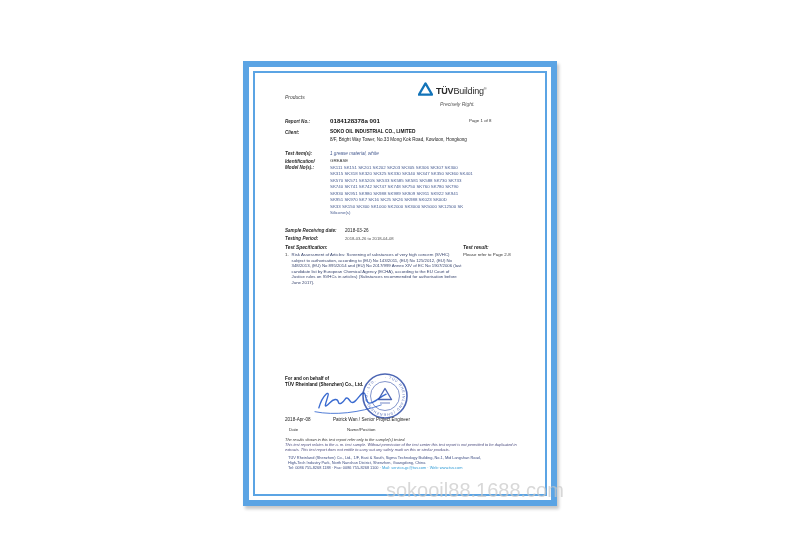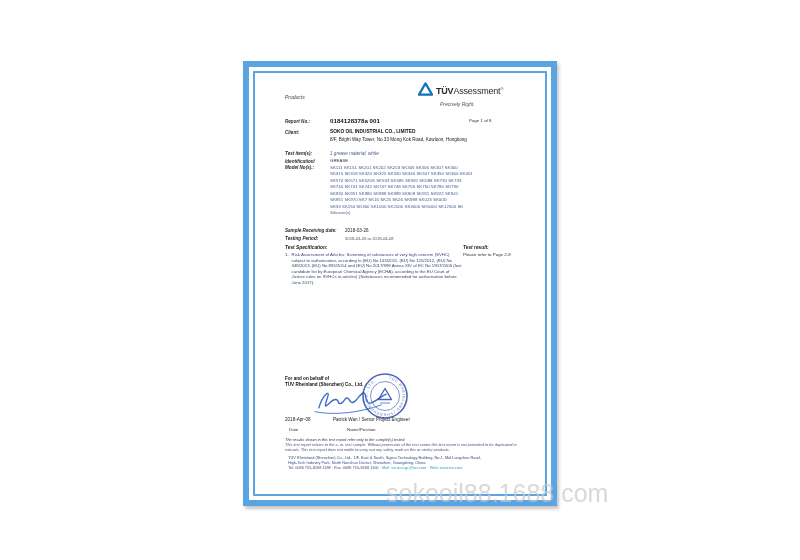--- a/index.html
+++ b/index.html
@@ -44,41 +44,41 @@
   .stamp { left:106px; top:299px; opacity:0.85; }
   .sig-label { font-size:4.4px; color:#333; }
   .disc1 { font-size:3.9px; font-style:italic; color:#333; white-space:nowrap; }
   .disc2 { font-size:3.9px; font-style:italic; color:#4a4a7e; line-height:5px; width:238px; }
   .addr  { font-size:3.9px; color:#3c4c82; line-height:5.2px; white-space:nowrap; }
   .addr .links { color:#2e9bd6; }
 
   
   .wm-cn { position:absolute; left:344px; top:449px; font-size:27px; font-weight:600;
            letter-spacing:1.5px; color:rgba(168,168,168,0.55); white-space:nowrap; z-index:9; }
-  .wm-url { position:absolute; left:386px; top:479px; font-size:25px;
+  .wm-url { position:absolute; left:386px; top:479px; font-size:20px;
             color:rgba(200,200,200,0.7); white-space:nowrap; z-index:9; }
 </style>
 </head>
 <body>
 
 <div id="stage">
 
   <div class="cert">
     <div class="cert-inner">
 
       <div class="abs products">Products</div>
 
       <div class="abs logo">
         <div class="logo-row">
           <span>
             <svg width="15" height="14" viewBox="0 0 20 18">
               <path d="M10 1.5 L18.8 16.5 H1.2 Z" fill="none" stroke="#1273b8" stroke-width="3" stroke-linejoin="round"></path>
             </svg>
           </span>
-          <span class="logo-text"><b>TÜV</b><span>Assessment</span><span class="logo-reg">®</span></span>
+          <span class="logo-text"><b>TÜV</b><span>Building</span><span class="logo-reg">®</span></span>
         </div>
         <div class="logo-tag">Precisely Right.</div>
       </div>
 
       <div class="abs lbl" style="left:30px; top:46px;">Report No.:</div>
       <div class="abs report-val" style="left:75px; top:44px;">0184128378a 001</div>
       <div class="abs page-ind" style="left:214px; top:45px;">Page 1 of 8</div>
 
       <div class="abs lbl" style="left:30px; top:57px;">Client:</div>
       <div class="abs client-name" style="left:75px; top:56px;">SOKO OIL INDUSTRIAL CO., LIMITED</div>

